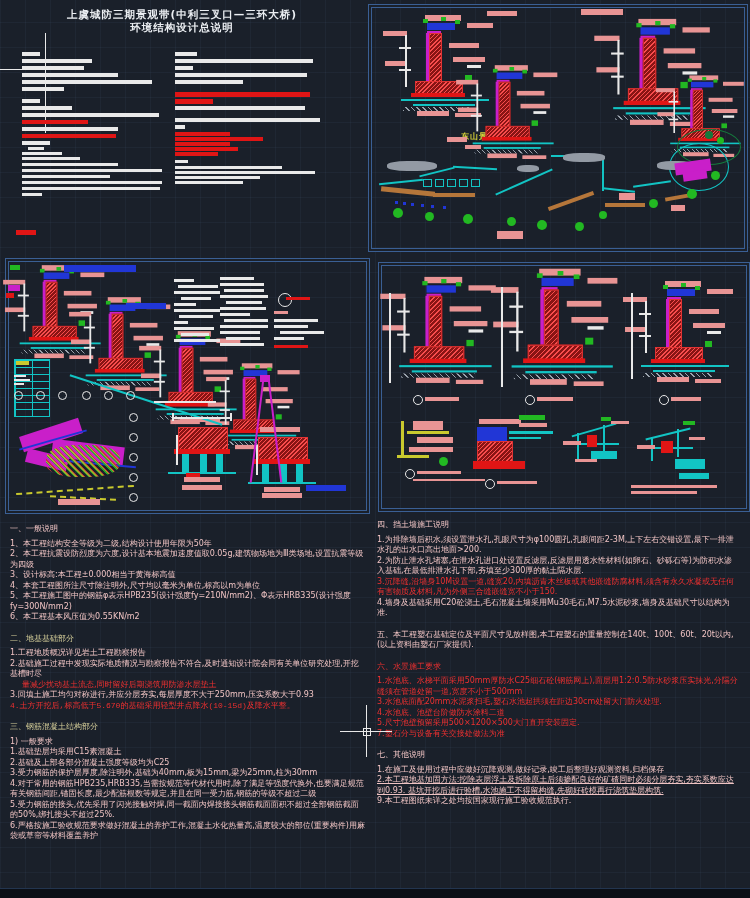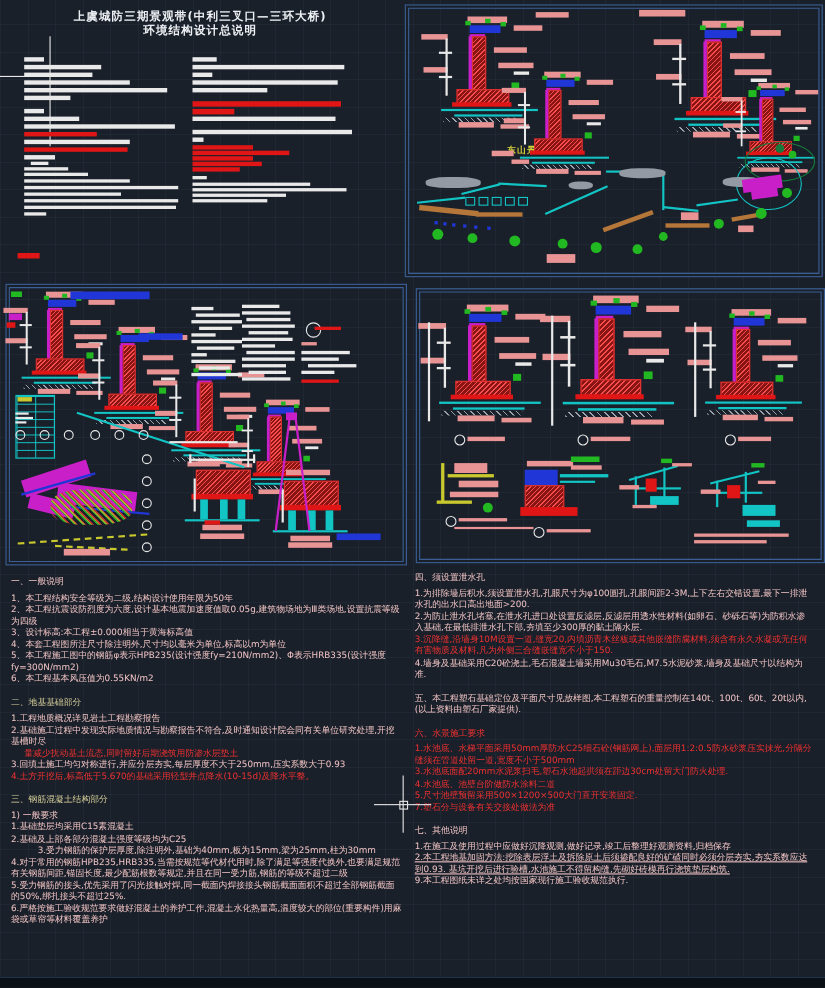--- a/index.html
+++ b/index.html
@@ -615,36 +615,36 @@
         <div style="color: rgb(239, 195, 195);">4、本套工程图所注尺寸除注明外,尺寸均以毫米为单位,标高以m为单位</div>
         <div style="color: rgb(239, 195, 195);">5、本工程施工图中的钢筋φ表示HPB235(设计强度fy=210N/mm2)、Φ表示HRB335(设计强度fy=300N/mm2)</div>
         <div style="color: rgb(239, 195, 195);">6、本工程基本风压值为0.55KN/m2</div>
       </div>
       <div class="sec">
         <div class="sec-title" style="color: rgb(214, 207, 154);">二、地基基础部分</div>
         <div style="color: rgb(239, 195, 195);">1.工程地质概况详见岩土工程勘察报告</div>
         <div style="color: rgb(239, 195, 195);">2.基础施工过程中发现实际地质情况与勘察报告不符合,及时通知设计院会同有关单位研究处理,开挖基槽时尽</div>
         <div style="color: rgb(238, 48, 48); padding-left: 12px;">量减少扰动基土流态,同时留好后期浇筑用防渗水层垫土</div>
         <div style="color: rgb(239, 195, 195);">3.回填土施工均匀对称进行,并应分层夯实,每层厚度不大于250mm,压实系数大于0.93</div>
-        <div style="color: rgb(238, 48, 48);">4.土方开挖后,标高低于5.670的基础采用轻型井点降水(10-15d)及降水平整。</div>
+        <div style="color: rgb(238, 48, 48); font-family: Liberation Mono, monospace;">4.土方开挖后,标高低于5.670的基础采用轻型井点降水(10-15d)及降水平整。</div>
       </div>
       <div class="sec">
         <div class="sec-title" style="color: rgb(214, 207, 154);">三、钢筋混凝土结构部分</div>
         <div style="color: rgb(239, 195, 195);">1) 一般要求</div>
         <div style="color: rgb(239, 195, 195);">1.基础垫层均采用C15素混凝土</div>
         <div style="color: rgb(239, 195, 195);">2.基础及上部各部分混凝土强度等级均为C25</div>
-        <div style="color: rgb(239, 195, 195); text-align: center;">3.受力钢筋的保护层厚度,除注明外,基础为40mm,板为15mm,梁为25mm,柱为30mm</div>
+        <div style="color: rgb(239, 195, 195);">3.受力钢筋的保护层厚度,除注明外,基础为40mm,板为15mm,梁为25mm,柱为30mm</div>
         <div style="color: rgb(239, 195, 195);">4.对于常用的钢筋HPB235,HRB335,当需按规范等代材代用时,除了满足等强度代换外,也要满足规范有关钢筋间距,锚固长度,最少配筋根数等规定,并且在同一受力筋,钢筋的等级不超过二级</div>
         <div style="color: rgb(239, 195, 195);">5.受力钢筋的接头,优先采用了闪光接触对焊,同一截面内焊接接头钢筋截面面积不超过全部钢筋截面的50%,绑扎接头不超过25%.</div>
         <div style="color: rgb(239, 195, 195);">6.严格按施工验收规范要求做好混凝土的养护工作,混凝土水化热量高,温度较大的部位(重要构件)用麻袋或草帘等材料覆盖养护</div>
       </div>
     </div>
   <div id="notesRight" class="notes" style="left: 377px; top: 520px; width: 362px;">
       <div class="sec">
-        <div class="sec-title" style="color: rgb(239, 195, 195);">四、须设置泄水孔</div>
+        <div class="sec-title" style="color: rgb(239, 195, 195);">四、挡土墙施工说明</div>
         <div style="color: rgb(239, 195, 195);">1.为排除墙后积水,须设置泄水孔,孔眼尺寸为φ100圆孔,孔眼间距2-3M,上下左右交错设置,最下一排泄水孔的出水口高出地面&gt;200.</div>
         <div style="color: rgb(239, 195, 195);">2.为防止泄水孔堵塞,在泄水孔进口处设置反滤层,反滤层用透水性材料(如卵石、砂砾石等)为防积水渗入基础,在最低排泄水孔下部,夯填至少300厚的黏土隔水层.</div>
         <div style="color: rgb(238, 48, 48);">3.沉降缝,沿墙身10M设置一道,缝宽20,内填沥青木丝板或其他嵌缝防腐材料,须含有永久水凝或无任何有害物质及材料,凡为外侧三合缝嵌缝宽不小于150.</div>
         <div style="color: rgb(239, 195, 195);">4.墙身及基础采用C20砼浇土,毛石混凝土墙采用Mu30毛石,M7.5水泥砂浆,墙身及基础尺寸以结构为准.</div>
       </div>
       <div class="sec">
         <div style="color: rgb(239, 195, 195);">五、本工程塑石基础定位及平面尺寸见放样图,本工程塑石的重量控制在140t、100t、60t、20t以内,(以上资料由塑石厂家提供).</div>
       </div>
       <div class="sec">
         <div class="sec-title" style="color: rgb(238, 48, 48);">六、水景施工要求</div>

